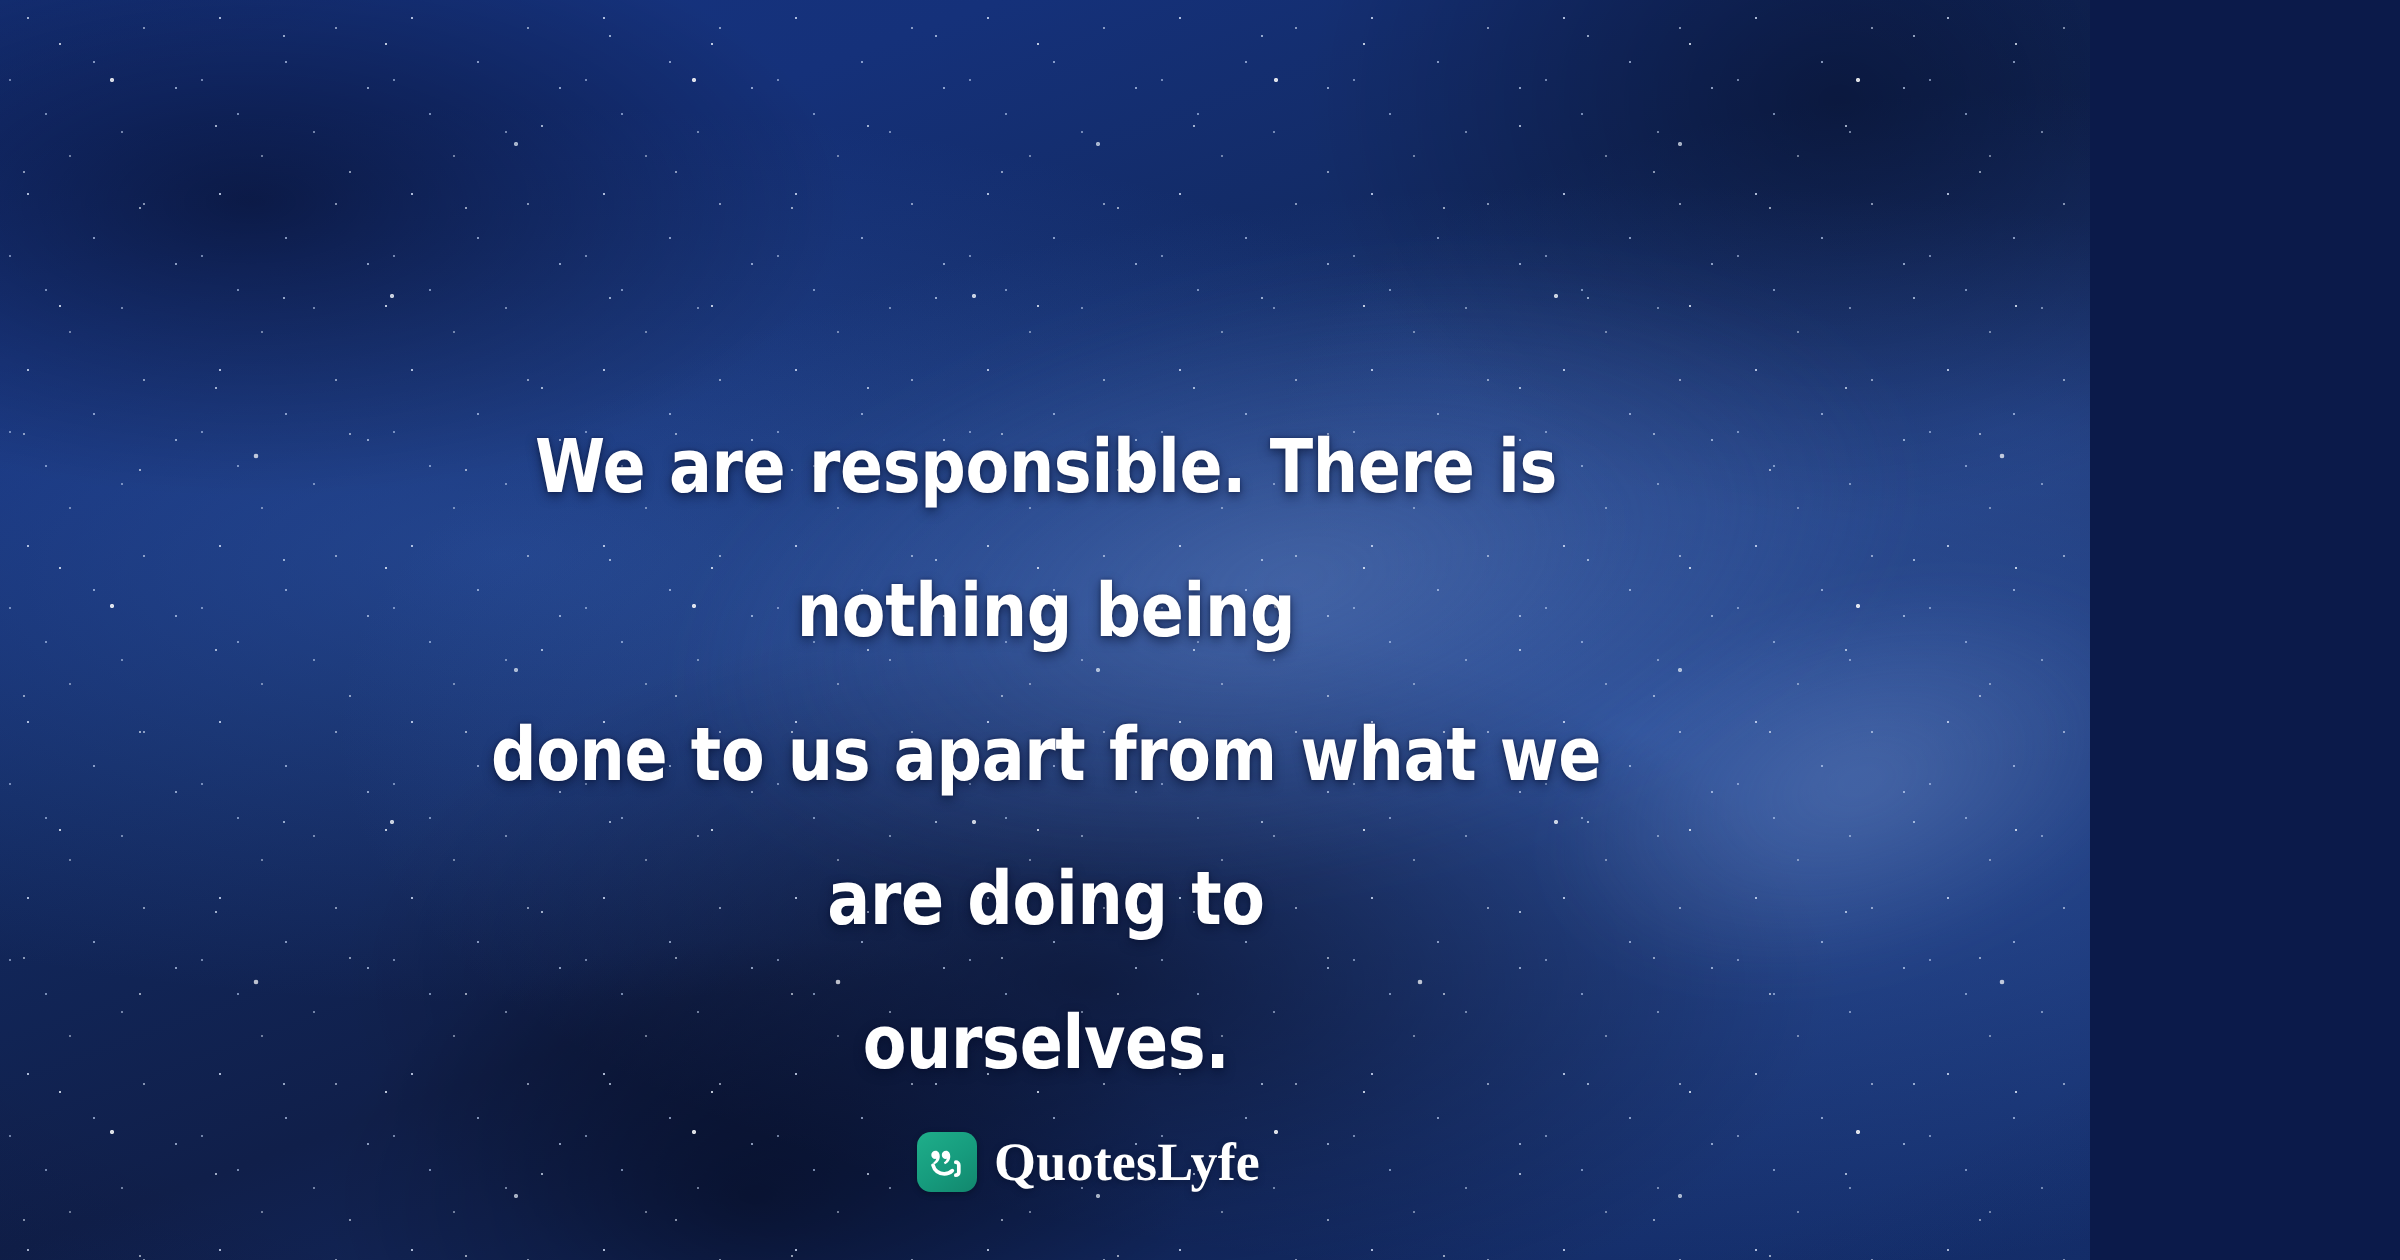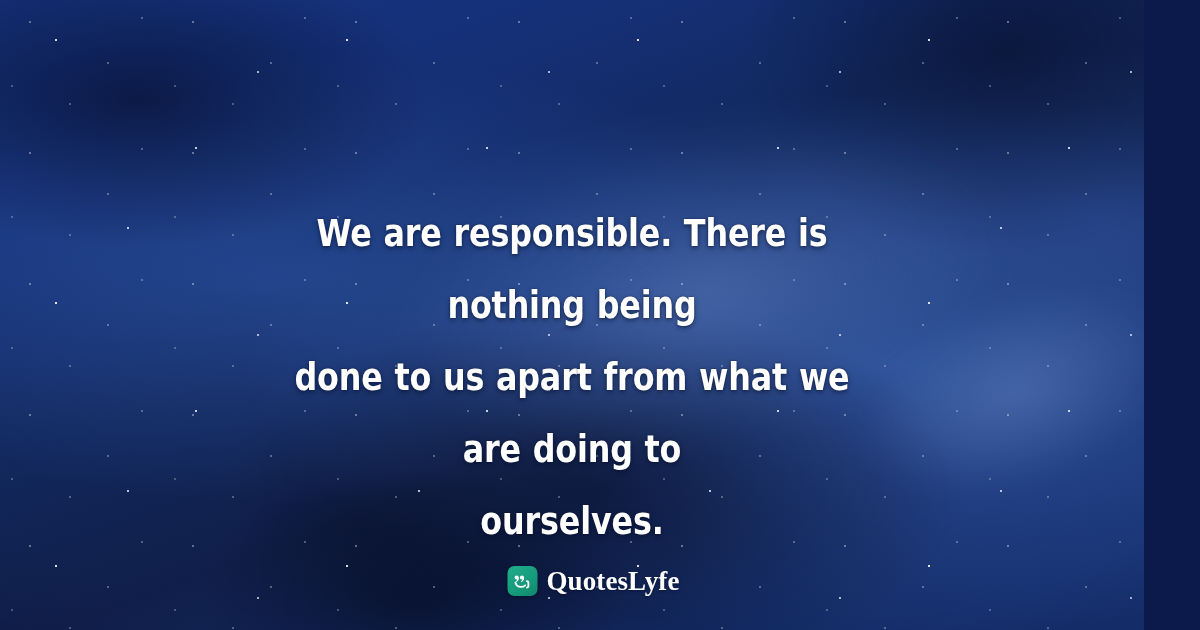--- a/index.html
+++ b/index.html
@@ -8,21 +8,21 @@
   html, body {
     width:1200px; height:630px;
     overflow:hidden;
     background:#0b1a4a;
     font-family:"Liberation Sans", sans-serif;
   }
 
   
   .quote-card {
     position:relative;
-    width:1144px;
+    width:1045px;
     height:630px;
     overflow:hidden;
     background:#132a6b;
   }
 
   
   .sky-base {
     position:absolute; inset:0;
     background:
       radial-gradient(ellipse 900px 380px at 78% 58%, rgba(70,120,215,0.55) 0%, rgba(70,120,215,0.22) 42%, rgba(70,120,215,0) 72%),

